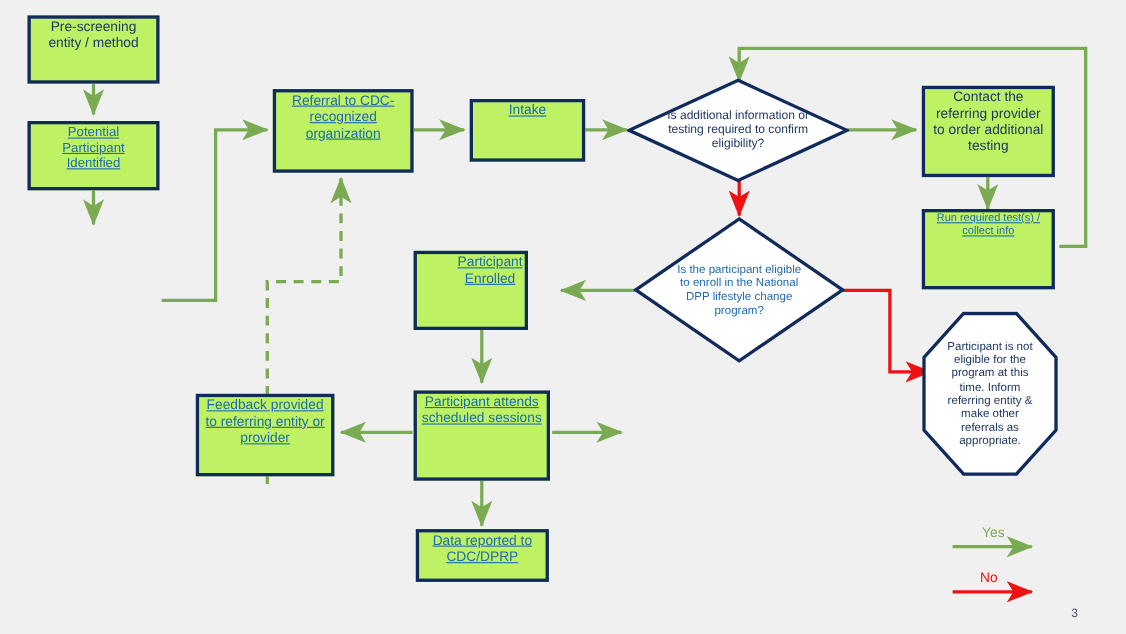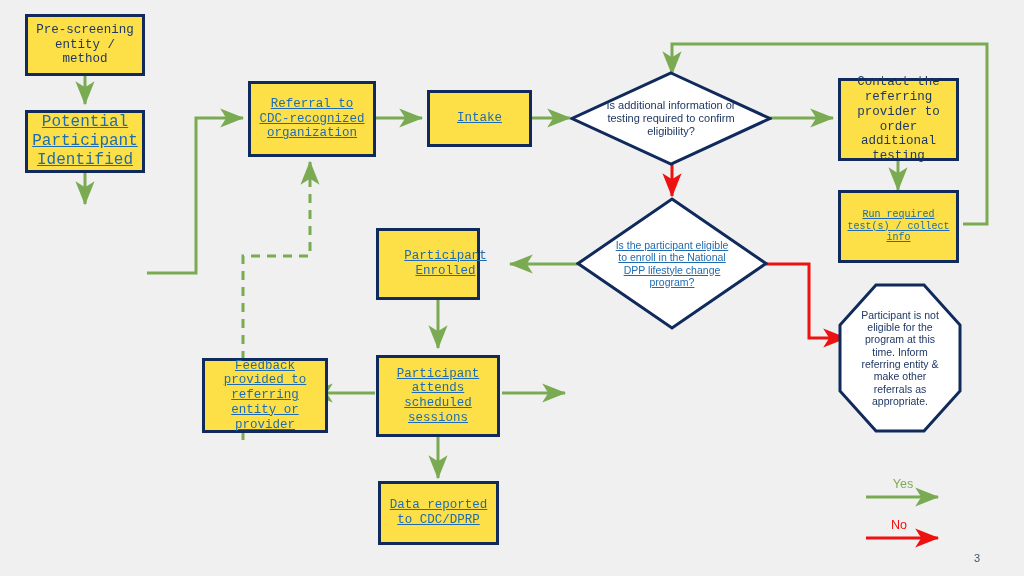--- a/index.html
+++ b/index.html
@@ -20,29 +20,28 @@
     left: 0;
     top: 0;
     width: 1024px;
     height: 576px;
     pointer-events: none;
   }
   .node {
     position: absolute;
     box-sizing: border-box;
     display: flex;
-    align-items: center;
+    align-items: flex-start;
     justify-content: center;
     text-align: center;
-    background: #fde047;
+    background: #bef264;
     border: 3px solid #102a5c;
     color: #1f3864;
     line-height: 1.18;
     z-index: 2;
-    font-family: Liberation Mono, monospace;
   }
   .node .txt {
     display: block;
     padding: 0 4px;
   }
   .link .txt {
     color: #1f6bb0;
     text-decoration: underline;
     text-underline-offset: 1px;
   }
@@ -64,21 +63,20 @@
     height: 100%;
     display: flex;
     align-items: center;
     justify-content: center;
     text-align: center;
     color: #1f3864;
     line-height: 1.16;
   }
   .diamond.link .label {
     color: #1f6bb0;
-    text-decoration: underline;
   }
   
   .octagon {
     position: absolute;
     z-index: 2;
     border-radius: 25px;
   }
   .octagon svg {
     position: absolute;
     left: 0;
@@ -172,21 +170,21 @@
     <g>
       <path d="M866,497 L938,497" stroke="#7aab52" stroke-width="3" fill="none" marker-end="url(#arrowGreen)"></path>
       <path d="M866,538 L938,538" stroke="#ee1111" stroke-width="3" fill="none" marker-end="url(#arrowRed)"></path>
     </g>
   </svg>
 
   <div class="node" style="left:25px; top:14px; width:120px; height:62px; font-size:12.5px;">
     <span class="txt">Pre-screening entity / method</span>
   </div>
 
-  <div class="node link" style="left:25px; top:110px; width:120px; height:63px; font-size:16px;">
+  <div class="node link" style="left:25px; top:110px; width:120px; height:63px; font-size:12px;">
     <span class="txt">Potential Participant Identified</span>
   </div>
 
 
   <div class="node link" style="left:248px; top:81px; width:128px; height:76px; font-size:12.5px;">
     <span class="txt">Referral to CDC-recognized organization</span>
   </div>
 
   <div class="node link" style="left:427px; top:90px; width:105px; height:57px; font-size:12.5px;">
     <span class="txt">Intake</span>
@@ -197,30 +195,30 @@
   </div>
 
   <div class="node link" style="left:838px; top:190px; width:121px; height:73px; font-size:10px;">
     <span class="txt">Run required test(s) / collect info</span>
   </div>
 
   <div class="node link" style="left:376px; top:228px; width:104px; height:72px; font-size:12.5px;padding-left:35px;">
     <span class="txt">Participant Enrolled</span>
   </div>
 
-  <div class="node link" style="left:178px; top:358px; width:126px; height:75px; font-size:12.5px;margin-left:24px;">
+  <div class="node link" style="left:178px; top:358px; width:126px; height:75px; font-size:12.5px;">
     <span class="txt">Feedback provided to referring entity or provider</span>
   </div>
 
   <div class="node link" style="left:376px; top:355px; width:124px; height:82px; font-size:12.5px;">
     <span class="txt">Participant attends scheduled sessions</span>
   </div>
 
 
-  <div class="node link" style="left:378px; top:481px; width:121px; height:64px; font-size:12.5px;">
+  <div class="node link" style="left:378px; top:481px; width:121px; height:48px; font-size:12.5px;">
     <span class="txt">Data reported to CDC/DPRP</span>
   </div>
 
   <div class="diamond" style="left:570px; top:71px; width:202px; height:95px;">
     <svg width="202" height="95">
       <polygon points="101,2 200,47.5 101,93 2,47.5" fill="#ffffff" stroke="#102a5c" stroke-width="3"></polygon>
     </svg>
     <div class="label" style="font-size:11px;">Is additional information or testing required to confirm eligibility?</div>
   </div>
 

